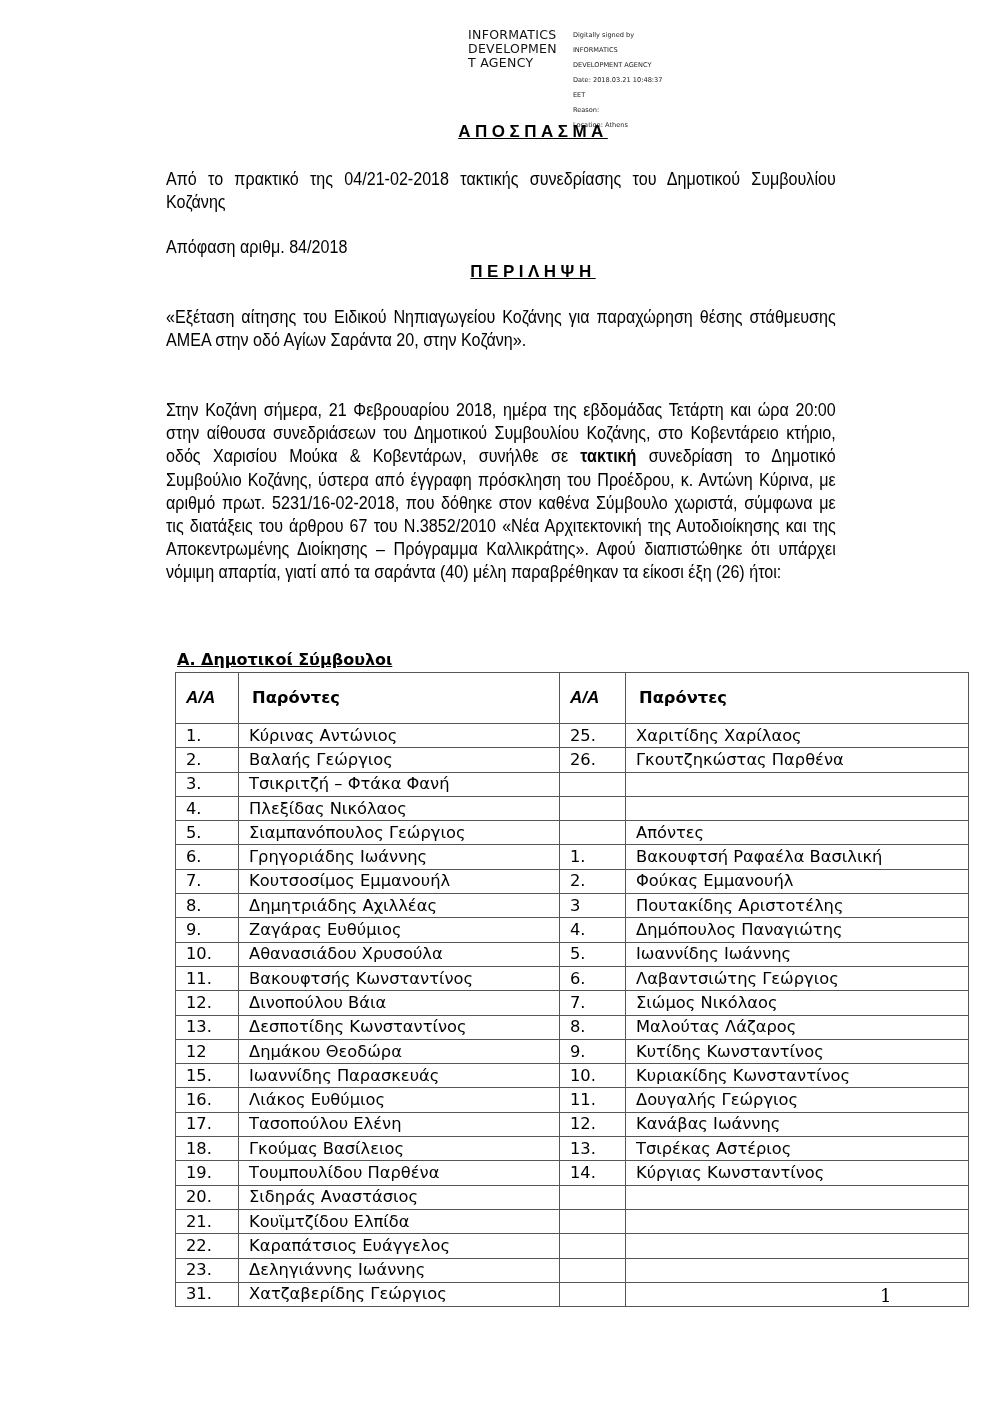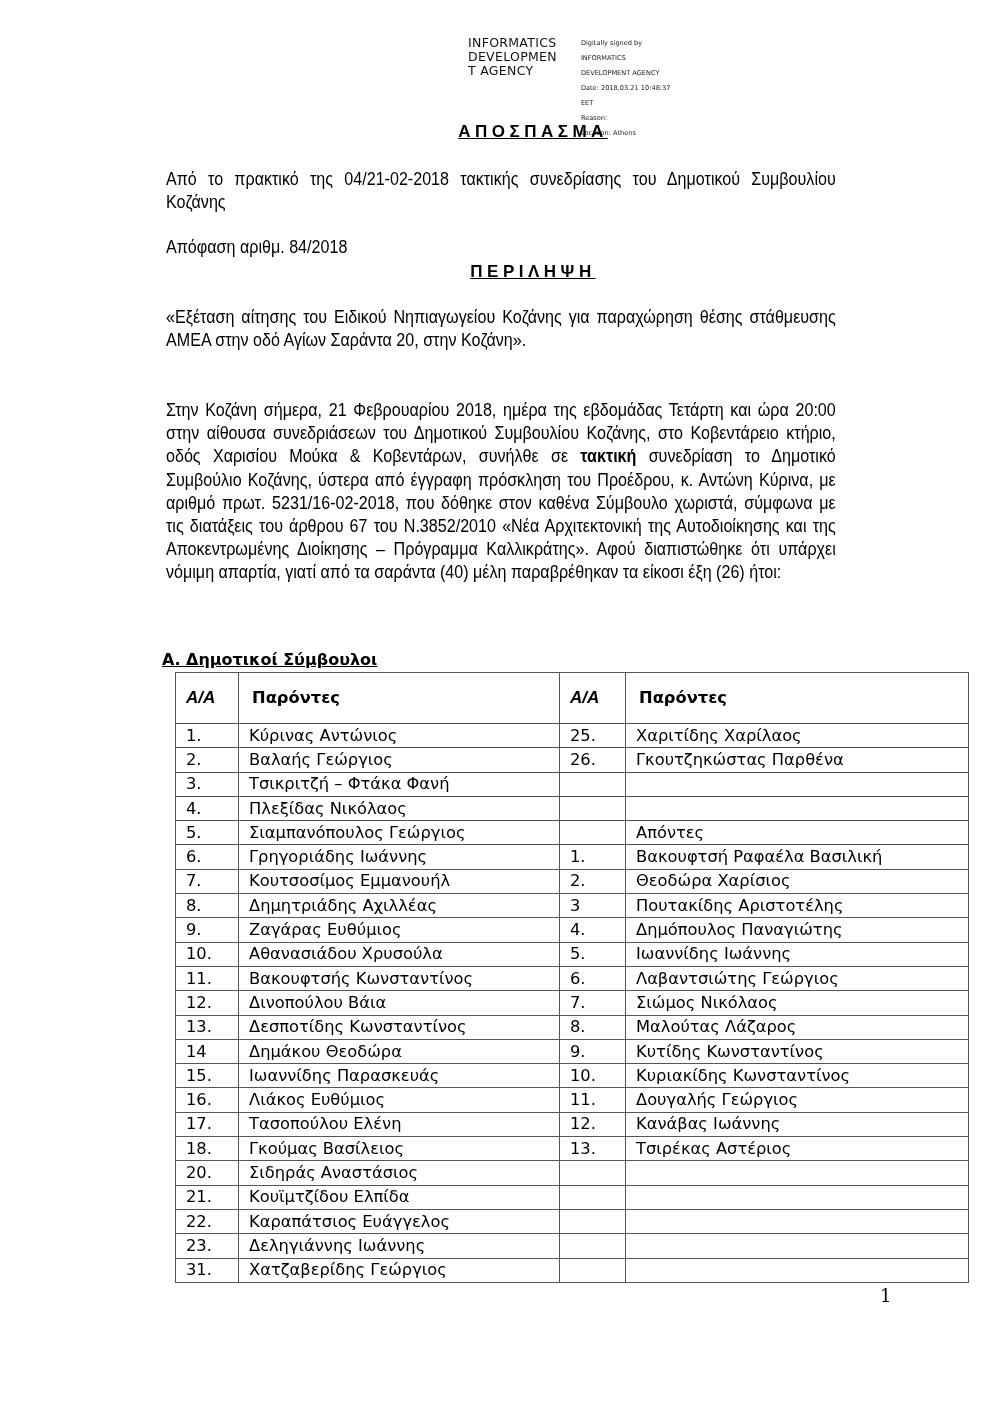--- a/index.html
+++ b/index.html
@@ -1,22 +1,22 @@
 <!DOCTYPE html>
 <html><head>
 <meta charset="utf-8">
 <style>
   html, body { margin:0; padding:0; background:#ffffff; }
   body { width:1000px; height:1413px; position:relative; overflow:hidden; color:#000; }
-  .sig { position:absolute; left:468px; top:36px; display:flex; gap:24px; }
+  .sig { position:absolute; left:468px; top:28px; display:flex; gap:16px; }
   .sig-name { font-family:"DejaVu Sans", sans-serif; font-size:12.5px; line-height:14px; letter-spacing:0.3px; color:#111; white-space:pre-line; }
   .sig-details { font-family:"DejaVu Sans", sans-serif; font-size:6.6px; line-height:15px; color:#222; white-space:pre-line; margin-top:0px; }
   .heading { position:absolute; left:0; width:1066px; text-align:center; font-family:"Liberation Sans", sans-serif; font-weight:bold; font-size:17px; letter-spacing:4.5px; text-decoration:underline; }
   .para { position:absolute; left:166px; width:728px; font-family:"Liberation Sans", sans-serif; font-size:17.5px; line-height:23.2px; text-align:justify; transform:scaleX(0.92); transform-origin:left top; }
-  .section-title { position:absolute; left:162px; top:650px; font-family:"DejaVu Sans", sans-serif; font-weight:bold; font-size:16px; text-decoration:underline; }
+  .section-title { position:absolute; left:177px; top:650px; font-family:"DejaVu Sans", sans-serif; font-weight:bold; font-size:16px; text-decoration:underline; }
   table.members { position:absolute; left:175px; top:672px; border-collapse:collapse; font-family:"DejaVu Sans", sans-serif; font-size:16.3px; }
   table.members td, table.members th { border:1px solid #555; padding:0 0 0 10px; height:23.3px; line-height:22px; white-space:nowrap; text-align:left; font-weight:normal; }
   table.members th { height:24px;margin-top:40px; }
   th.th-aa { font-style:italic; font-weight:bold !important; font-family:"Liberation Sans", sans-serif; font-size:17px; }
   th.th-name { font-weight:bold !important; text-align:right; padding:13px !important; }
   td.bold { font-weight:bold; }
   .c1 { width:52px; } .c2 { width:294px; } .c3 { width:55px; } .c4 { width:316px; }
   .page-num { position:absolute; left:880px; top:1285px; font-family:"DejaVu Serif", serif; font-size:18px; }
   b.tb { font-weight:bold; }
 </style>
@@ -93,21 +93,21 @@
       <tr>
         <td>6.</td>
         <td>Γρηγοριάδης Ιωάννης</td>
         <td>1.</td>
         <td>Βακουφτσή Ραφαέλα Βασιλική</td>
       </tr>
       <tr>
         <td>7.</td>
         <td>Κουτσοσίμος Εμμανουήλ</td>
         <td>2.</td>
-        <td>Θεοδώρα Χαρίσιος</td>
+        <td>Φούκας Εμμανουήλ</td>
       </tr>
       <tr>
         <td>8.</td>
         <td>Δημητριάδης Αχιλλέας</td>
         <td>3</td>
         <td>Πουτακίδης Αριστοτέλης</td>
       </tr>
       <tr>
         <td>9.</td>
         <td>Ζαγάρας Ευθύμιος</td>
@@ -132,21 +132,21 @@
         <td>7.</td>
         <td>Σιώμος Νικόλαος</td>
       </tr>
       <tr>
         <td>13.</td>
         <td>Δεσποτίδης Κωνσταντίνος</td>
         <td>8.</td>
         <td>Μαλούτας Λάζαρος</td>
       </tr>
       <tr>
-        <td>14</td>
+        <td>12</td>
         <td>Δημάκου Θεοδώρα</td>
         <td>9.</td>
         <td>Κυτίδης Κωνσταντίνος</td>
       </tr>
       <tr>
         <td>15.</td>
         <td>Ιωαννίδης Παρασκευάς</td>
         <td>10.</td>
         <td>Κυριακίδης Κωνσταντίνος</td>
       </tr>
@@ -162,20 +162,26 @@
         <td>12.</td>
         <td>Κανάβας Ιωάννης</td>
       </tr>
       <tr>
         <td>18.</td>
         <td>Γκούμας Βασίλειος</td>
         <td>13.</td>
         <td>Τσιρέκας Αστέριος</td>
       </tr>
       <tr>
+        <td>19.</td>
+        <td>Τουμπουλίδου Παρθένα</td>
+        <td>14.</td>
+        <td>Κύργιας Κωνσταντίνος</td>
+      </tr>
+      <tr>
         <td>20.</td>
         <td>Σιδηράς Αναστάσιος</td>
         <td></td>
         <td></td>
       </tr>
       <tr>
         <td>21.</td>
         <td>Κουϊμτζίδου Ελπίδα</td>
         <td></td>
         <td></td>

